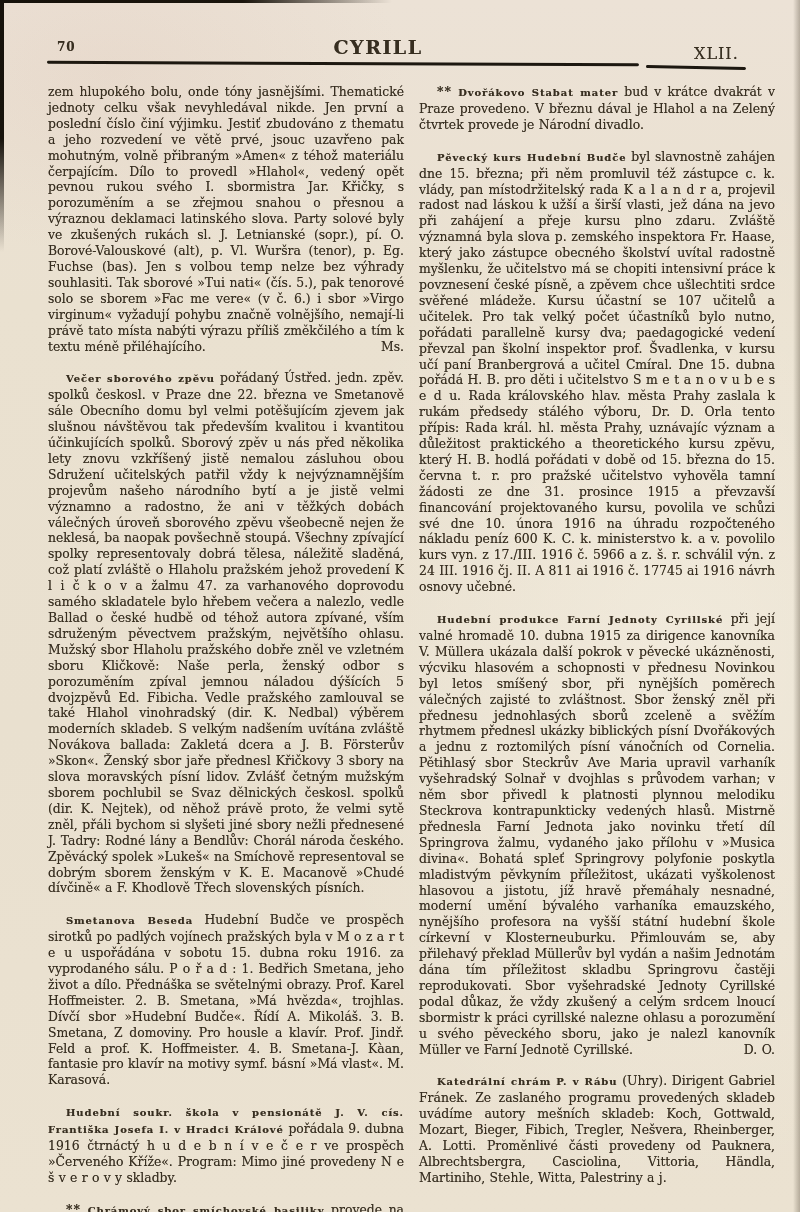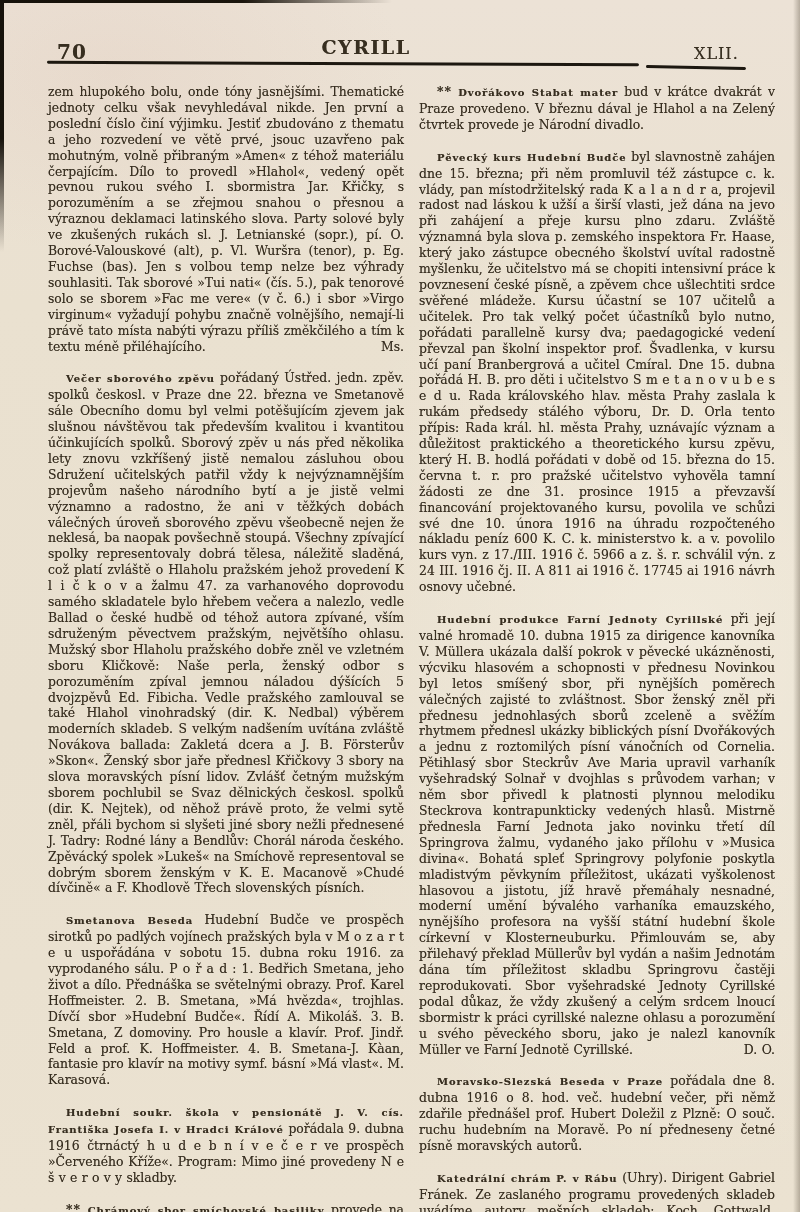--- a/index.html
+++ b/index.html
@@ -21,22 +21,22 @@
   
   .edge-top{position:absolute;left:0;top:0;width:392px;height:3px;
     background:linear-gradient(90deg,#16120b 0%,#1a150d 62%,rgba(26,21,13,0) 100%);}
   .edge-left{position:absolute;left:0;top:0;width:4px;height:252px;
     background:linear-gradient(180deg,#16120b 0%,#17130c 55%,rgba(23,19,12,0) 100%);}
   .edge-right{position:absolute;right:0;top:0;width:7px;height:1212px;
     background:linear-gradient(90deg,rgba(90,80,64,0) 0%,rgba(90,80,64,.38) 100%);}
 
   
   .header{position:absolute;top:32px;left:0;width:800px;height:46px;}
-  .pagenum{position:absolute;left:57px;top:8px;font-size:20px;font-weight:bold;letter-spacing:1px;}
-  .journal{position:absolute;left:0;width:732px;text-align:center;top:4px;font-size:19px;
+  .pagenum{position:absolute;left:57px;top:8px;font-size:12px;font-weight:bold;letter-spacing:1px;}
+  .journal{position:absolute;left:12px;width:732px;text-align:center;top:4px;font-size:19px;
     font-weight:bold;letter-spacing:1.5px;}
   .volume{position:absolute;left:694px;top:12px;font-size:16px;letter-spacing:1px;}
   .rule-main{position:absolute;left:47px;top:30px;width:592px;height:3.2px;background:#1d1810;
     transform:rotate(.22deg);border-radius:2px;}
   .rule-right{position:absolute;left:646px;top:34px;width:100px;height:2.6px;background:#1d1810;
     transform:rotate(1.1deg);border-radius:2px;}
 
   
   .columns{position:absolute;top:84px;left:48px;width:728px;display:flex;gap:15px;}
   .col{width:356px;}
@@ -72,17 +72,16 @@
         <p class="para"><span class="body-text">zem hlupokého bolu, onde tóny jasnějšími. Thematické jednoty celku však nevyhledával nikde. Jen první a poslední číslo činí výjimku. Jestiť zbudováno z thematu a jeho rozvedení ve větě prvé, jsouc uzavřeno pak mohutným, volně přibraným »Amen« z téhož materiálu čerpajícím. Dílo to provedl »Hlahol«, vedený opět pevnou rukou svého I. sbormistra Jar. Křičky, s porozuměním a se zřejmou snahou o přesnou a výraznou deklamaci latinského slova. Party solové byly ve zkušených rukách sl. J. Letnianské (sopr.), pí. O. Borové-Valouskové (alt), p. Vl. Wuršra (tenor), p. Eg. Fuchse (bas). Jen s volbou temp nelze bez výhrady souhlasiti. Tak sborové »Tui nati« (čís. 5.), pak tenorové solo se sborem »Fac me vere« (v č. 6.) i sbor »Virgo virginum« vyžadují pohybu značně volnějšího, nemají-li právě tato místa nabýti výrazu příliš změkčilého a tím k textu méně přiléhajícího.</span><span class="signature">Ms.</span></p>
         <p class="para indent"><span class="lead">Večer sborového zpěvu</span> <span class="body-text">pořádaný Ústřed. jedn. zpěv. spolků českosl. v Praze dne 22. března ve Smetanově sále Obecního domu byl velmi potěšujícím zjevem jak slušnou návštěvou tak především kvalitou i kvantitou účinkujících spolků. Sborový zpěv u nás před několika lety znovu vzkříšený jistě nemalou zásluhou obou Sdružení učitelských patřil vždy k nejvýznamnějším projevům našeho národního bytí a je jistě velmi významno a radostno, že ani v těžkých dobách válečných úroveň sborového zpěvu všeobecně nejen že neklesá, ba naopak povšechně stoupá. Všechny zpívající spolky representovaly dobrá tělesa, náležitě sladěná, což platí zvláště o Hlaholu pražském jehož provedení K l i č k o v a žalmu 47. za varhanového doprovodu samého skladatele bylo hřebem večera a nalezlo, vedle Ballad o české hudbě od téhož autora zpívané, vším sdruženým pěvectvem pražským, největšího ohlasu. Mužský sbor Hlaholu pražského dobře zněl ve vzletném sboru Kličkově: Naše perla, ženský odbor s porozuměním zpíval jemnou náladou dýšících 5 dvojzpěvů Ed. Fibicha. Vedle pražského zamlouval se také Hlahol vinohradský (dir. K. Nedbal) výběrem moderních skladeb. S velkým nadšením uvítána zvláště Novákova ballada: Zakletá dcera a J. B. Försterův »Skon«. Ženský sbor jaře přednesl Křičkovy 3 sbory na slova moravských písní lidov. Zvlášť četným mužským sborem pochlubil se Svaz dělnických českosl. spolků (dir. K. Nejtek), od něhož právě proto, že velmi sytě zněl, přáli bychom si slyšeti jiné sbory nežli přednesené J. Tadry: Rodné lány a Bendlův: Chorál národa českého. Zpěvácký spolek »Lukeš« na Smíchově representoval se dobrým sborem ženským v K. E. Macanově »Chudé dívčině« a F. Khodlově Třech slovenských písních.</span></p>
         <p class="para indent"><span class="lead">Smetanova Beseda</span> <span class="body-text">Hudební Budče ve prospěch sirotků po padlých vojínech pražských byla v M o z a r t e u uspořádána v sobotu 15. dubna roku 1916. za vyprodaného sálu. P o ř a d : 1. Bedřich Smetana, jeho život a dílo. Přednáška se světelnými obrazy. Prof. Karel Hoffmeister. 2. B. Smetana, »Má hvězda«, trojhlas. Dívčí sbor »Hudební Budče«. Řídí A. Mikoláš. 3. B. Smetana, Z domoviny. Pro housle a klavír. Prof. Jindř. Feld a prof. K. Hoffmeister. 4. B. Smetana-J. Kàan, fantasie pro klavír na motivy symf. básní »Má vlast«. M. Karasová.</span></p>
         <p class="para indent"><span class="lead">Hudební soukr. škola v pensionátě J. V. cís. Františka Josefa I. v Hradci Králové</span> <span class="body-text">pořádala 9. dubna 1916 čtrnáctý h u d e b n í  v e č e r ve prospěch »Červeného Kříže«. Program: Mimo jiné provedeny N e š v e r o v y skladby.</span></p>
         <p class="para indent"><span class="prefix">**</span> <span class="lead">Chrámový sbor smíchovské basiliky</span> <span class="body-text">provede na Zelený čtvrtek a Velký pátek večer o 8. hod. Fr. Picky Umučení Páně.</span></p>
       </div>
     <div class="col" id="col-right">
         <p class="para indent"><span class="prefix">**</span> <span class="lead">Dvořákovo Stabat mater</span> <span class="body-text">bud v krátce dvakrát v Praze provedeno. V březnu dával je Hlahol a na Zelený čtvrtek provede je Národní divadlo.</span></p>
         <p class="para indent"><span class="lead">Pěvecký kurs Hudební Budče</span> <span class="body-text">byl slavnostně zahájen dne 15. března; při něm promluvil též zástupce c. k. vlády, pan místodržitelský rada K a l a n d r a, projevil radost nad láskou k užší a širší vlasti, jež dána na jevo při zahájení a přeje kursu plno zdaru. Zvláště významná byla slova p. zemského inspektora Fr. Haase, který jako zástupce obecného školství uvítal radostně myšlenku, že učitelstvo má se chopiti intensivní práce k povznesení české písně, a zpěvem chce ušlechtiti srdce svěřené mládeže. Kursu účastní se 107 učitelů a učitelek. Pro tak velký počet účastníků bylo nutno, pořádati parallelně kursy dva; paedagogické vedení převzal pan školní inspektor prof. Švadlenka, v kursu učí paní Branbergrová a učitel Cmíral. Dne 15. dubna pořádá H. B. pro děti i učitelstvo S m e t a n o v u  b e s e d u. Rada královského hlav. města Prahy zaslala k rukám předsedy stálého výboru, Dr. D. Orla tento přípis: Rada král. hl. města Prahy, uznávajíc význam a důležitost praktického a theoretického kursu zpěvu, který H. B. hodlá pořádati v době od 15. března do 15. června t. r. pro pražské učitelstvo vyhověla tamní žádosti ze dne 31. prosince 1915 a převzavší financování projektovaného kursu, povolila ve schůzi své dne 10. února 1916 na úhradu rozpočteného nákladu peníz 600 K. C. k. ministerstvo k. a v. povolilo kurs vyn. z 17./III. 1916 č. 5966 a z. š. r. schválil výn. z 24 III. 1916 čj. II. A 811 ai 1916 č. 17745 ai 1916 návrh osnovy učebné.</span></p>
         <p class="para indent"><span class="lead">Hudební produkce Farní Jednoty Cyrillské</span> <span class="body-text">při její valné hromadě 10. dubna 1915 za dirigence kanovníka V. Müllera ukázala další pokrok v pěvecké ukázněnosti, výcviku hlasovém a schopnosti v přednesu Novinkou byl letos smíšený sbor, při nynějších poměrech válečných zajisté to zvláštnost. Sbor ženský zněl při přednesu jednohlasých sborů zceleně a svěžím rhytmem přednesl ukázky biblických písní Dvořákových a jednu z roztomilých písní vánočních od Cornelia. Pětihlasý sbor Steckrův Ave Maria upravil varhaník vyšehradský Solnař v dvojhlas s průvodem varhan; v něm sbor přivedl k platnosti plynnou melodiku Steckrova kontrapunkticky vedených hlasů. Mistrně přednesla Farní Jednota jako novinku třetí díl Springrova žalmu, vydaného jako přílohu v »Musica divina«. Bohatá spleť Springrovy polyfonie poskytla mladistvým pěvkyním příležitost, ukázati vyškolenost hlasovou a jistotu, jíž hravě přemáhaly nesnadné, moderní umění bývalého varhaníka emauzského, nynějšího profesora na vyšší státní hudební škole církevní v Klosterneuburku. Přimlouvám se, aby přilehavý překlad Müllerův byl vydán a našim Jednotám dána tím příležitost skladbu Springrovu častěji reprodukovati. Sbor vyšehradské Jednoty Cyrillské podal důkaz, že vždy zkušený a celým srdcem lnoucí sbormistr k práci cyrillské nalezne ohlasu a porozumění u svého pěveckého sboru, jako je nalezl kanovník Müller ve Farní Jednotě Cyrillské.</span><span class="signature">D. O.</span></p>
-        <p class="para indent"><span class="lead">Moravsko-Slezská Beseda v Praze</span> <span class="body-text">pořádala dne 8. dubna 1916 o 8. hod. več. hudební večer, při němž zdařile přednášel prof. Hubert Doležil z Plzně: O souč. ruchu hudebním na Moravě. Po ní předneseny četné písně moravských autorů.</span></p>
         <p class="para indent"><span class="lead">Katedrální chrám P. v Rábu</span> <span class="body-text">(Uhry). Dirigent Gabriel Fránek. Ze zaslaného programu provedených skladeb uvádíme autory mešních skladeb: Koch, Gottwald, Mozart, Bieger, Fibich, Tregler, Nešvera, Rheinberger, A. Lotti. Proměnlivé části provedeny od Pauknera, Albrechtsbergra, Casciolina, Vittoria, Händla, Martiniho, Stehle, Witta, Palestriny a j.</span></p>
       </div>
   </div>
 </div>
 
 </body></html>

